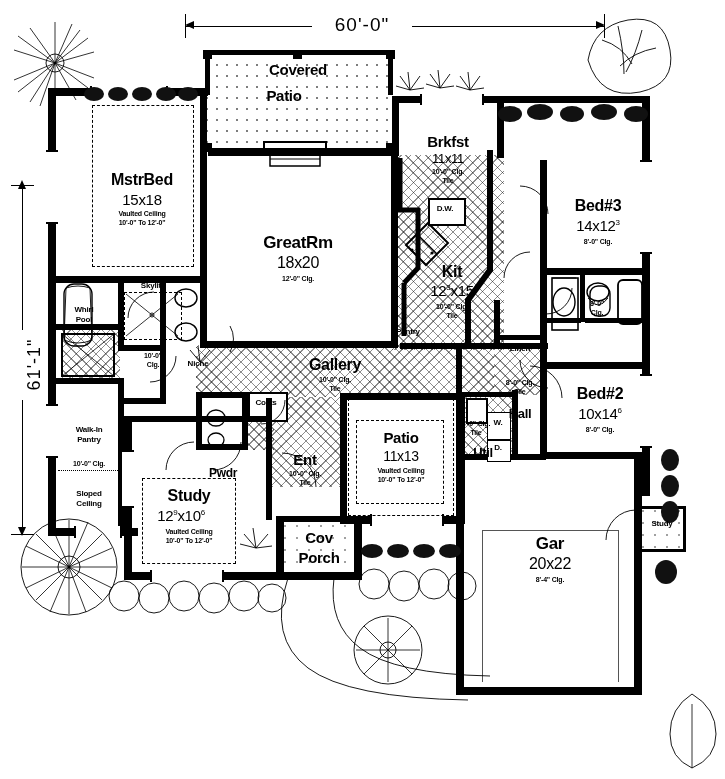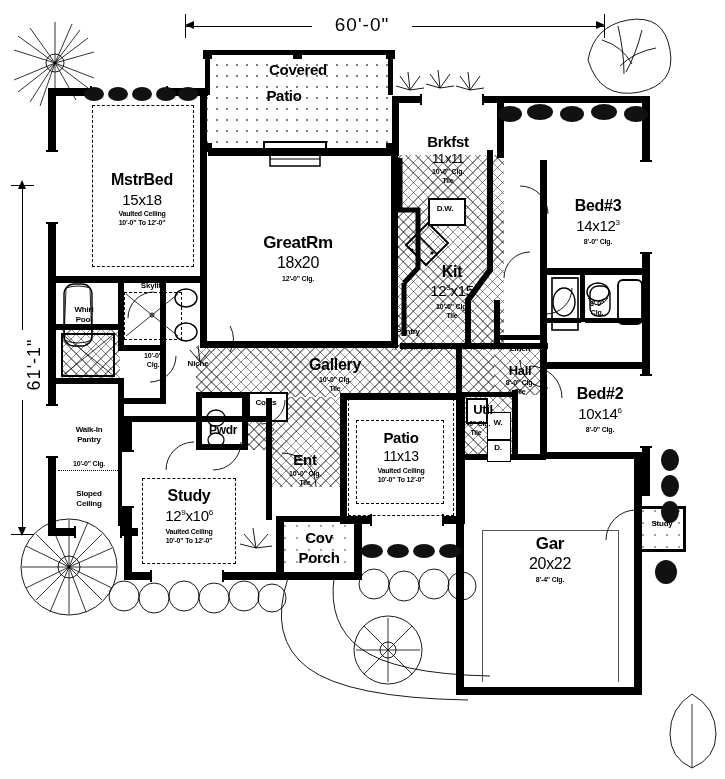--- a/index.html
+++ b/index.html
@@ -10,21 +10,21 @@
   
   .abs{position:absolute;}
   .lbl{position:absolute;text-align:center;line-height:1.05;
        font-family:"Liberation Sans","DejaVu Sans",sans-serif;
        color:#000;white-space:nowrap;pointer-events:none;}
   .rm-name{font-weight:bold;font-size:15px;letter-spacing:-.3px;}
   .rm-dim{font-size:14px;letter-spacing:-.3px;}
   .rm-sub{font-size:7px;font-weight:bold;letter-spacing:-.2px;}
   .tiny{font-size:7px;font-weight:bold;letter-spacing:-.2px;}
   .tiny2{font-size:8px;font-weight:bold;letter-spacing:-.2px;}
-  .mid{font-size:11px;font-weight:bold;letter-spacing:-.3px;}
+  .mid{font-size:11px;font-weight:bold;letter-spacing:-.3px;margin-top:43px;}
   .sup{font-size:8px;vertical-align:super;}
 
   
   .wall{position:absolute;background:#000;}
 
   
   .tile{background-image:
       repeating-linear-gradient(45deg,rgba(0,0,0,.45) 0 1px,transparent 1px 7px),
       repeating-linear-gradient(-45deg,rgba(0,0,0,.45) 0 1px,transparent 1px 7px);}
   .stipple{background-image:
@@ -461,21 +461,21 @@
   <div class="lbl rm-name" style="left:272px;top:452px;width:66px;font-size:15px;">Ent</div>
   <div class="lbl rm-sub" style="left:272px;top:470px;width:66px;">10'-0" Clg.</div>
   <div class="lbl rm-sub" style="left:272px;top:479px;width:66px;">Tile</div>
 
   <div class="lbl rm-name" style="left:356px;top:430px;width:90px;font-size:15px;">Patio</div>
   <div class="lbl rm-dim" style="left:356px;top:449px;width:90px;font-size:14px;">11x13</div>
   <div class="lbl rm-sub" style="left:356px;top:467px;width:90px;">Vaulted Ceiling</div>
   <div class="lbl rm-sub" style="left:356px;top:476px;width:90px;">10'-0" To 12'-0"</div>
 
   <div class="lbl rm-name" style="left:142px;top:488px;width:94px;font-size:16px;">Study</div>
-  <div class="lbl rm-dim" style="left:140px;top:508px;width:98px;font-size:15px;">
+  <div class="lbl rm-dim" style="left:132px;top:508px;width:98px;font-size:15px;">
     <span>12</span><span class="sup">9</span><span>x10</span><span class="sup">6</span>
   </div>
   <div class="lbl rm-sub" style="left:142px;top:528px;width:94px;">Vaulted Ceiling</div>
   <div class="lbl rm-sub" style="left:142px;top:537px;width:94px;">10'-0" To 12'-0"</div>
 
   <div class="lbl rm-name" style="left:500px;top:535px;width:100px;font-size:17px;">Gar</div>
   <div class="lbl rm-dim" style="left:500px;top:556px;width:100px;font-size:16px;">20x22</div>
   <div class="lbl rm-sub" style="left:500px;top:576px;width:100px;">8'-4" Clg.</div>
 
   <div class="lbl mid" style="left:490px;top:364px;width:60px;font-size:13px;">Hall</div>

